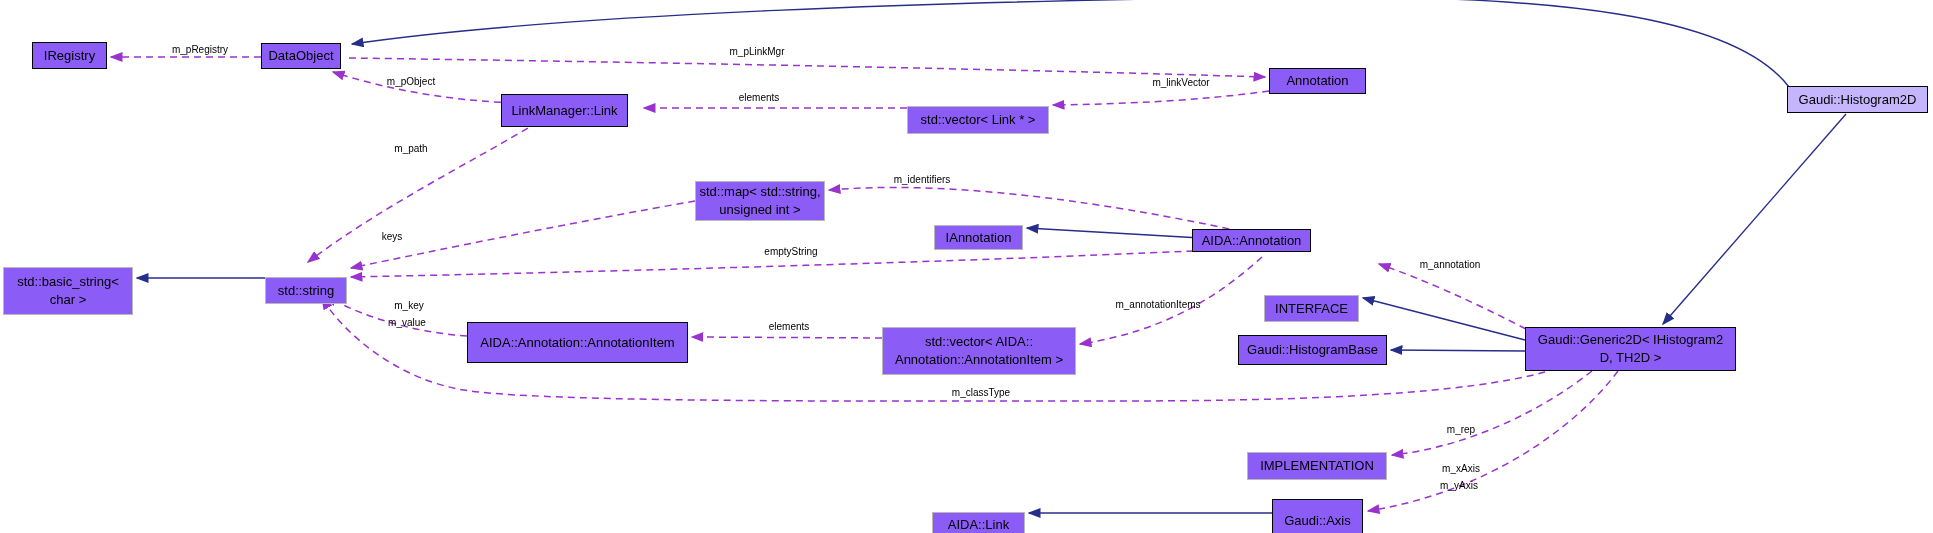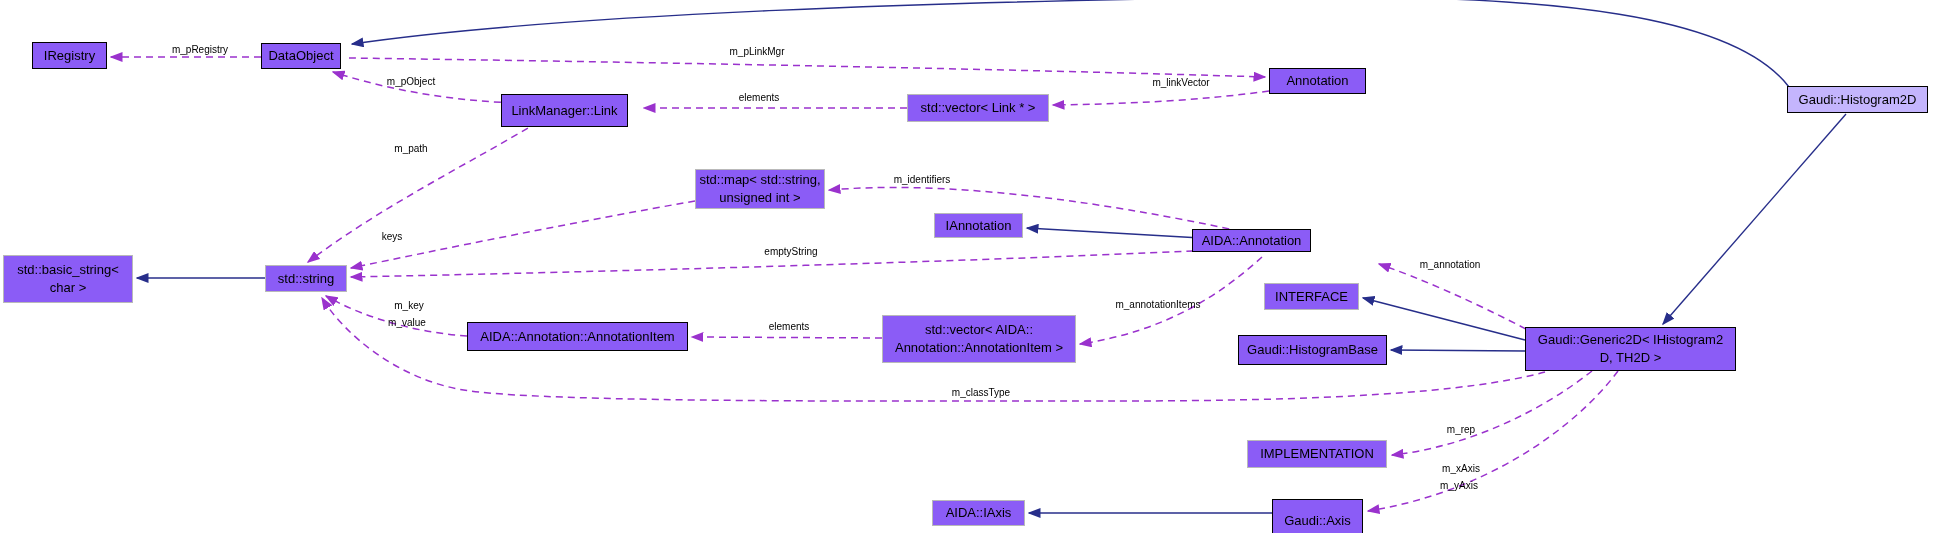--- a/index.html
+++ b/index.html
@@ -6,21 +6,21 @@
   #stage{position:relative;width:1933px;height:533px;background:#ffffff;overflow:hidden;
          font-family:"Liberation Sans", sans-serif;}
   #edge-layer{position:absolute;left:0;top:0;width:1933px;height:533px;}
   .edge{fill:none;}
   .edge.inherit{stroke:#272e8a;stroke-width:1.4;}
   .edge.usage{stroke:#9a32cd;stroke-width:1.5;stroke-dasharray:7,5;}
   .node{position:absolute;box-sizing:border-box;background:#8b5cf6;border:1px solid #000000;
         display:flex;flex-direction:column;align-items:center;justify-content:center;
         font-size:13px;line-height:1.35;color:#000;text-align:center;white-space:nowrap;
         cursor:pointer;z-index:2;}
-  .node.helper{border-color:#b9b9b9;}
+  .node.helper{border-color:#b9b9b9;margin-top:12px;}
   .node.highlight{background:#c4b5fd;}
   .edge-label{position:absolute;transform:translate(-50%,-50%);font-size:10px;color:#000;
               white-space:nowrap;z-index:1;}
 </style>
 </head>
 <body>
 
 <div id="stage">
 
   <svg id="edge-layer" viewBox="0 0 1933 533" xmlns="http://www.w3.org/2000/svg">
@@ -109,37 +109,37 @@
   <div class="node helper" style="left:3px;top:255px;width:130px;height:48px">
     <span>std::basic_string&lt;</span>
     <span>char &gt;</span>
   </div>
   <div class="node helper" style="left:265px;top:265px;width:82px;height:27px">
     <span>std::string</span>
   </div>
   <div class="node helper" style="left:1264px;top:283px;width:95px;height:27px">
     <span>INTERFACE</span>
   </div>
-  <div class="node" style="left:467px;top:322px;width:221px;height:29px">
+  <div class="node" style="left:467px;top:322px;width:221px;height:41px">
     <span>AIDA::Annotation::AnnotationItem</span>
   </div>
   <div class="node helper" style="left:882px;top:315px;width:194px;height:48px">
     <span>std::vector&lt; AIDA::</span>
     <span>Annotation::AnnotationItem &gt;</span>
   </div>
   <div class="node" style="left:1238px;top:335px;width:149px;height:30px">
     <span>Gaudi::HistogramBase</span>
   </div>
   <div class="node" style="left:1525px;top:327px;width:211px;height:44px">
     <span>Gaudi::Generic2D&lt; IHistogram2</span>
     <span>D, TH2D &gt;</span>
   </div>
   <div class="node helper" style="left:1247px;top:440px;width:140px;height:28px">
     <span>IMPLEMENTATION</span>
   </div>
   <div class="node helper" style="left:932px;top:500px;width:93px;height:26px">
-    <span>AIDA::IAxis</span>
+    <span>AIDA::Link</span>
   </div>
   <div class="node" style="left:1272px;top:499px;width:91px;height:44px">
     <span>Gaudi::Axis</span>
   </div>
 
 </div>
 
 </body></html>

